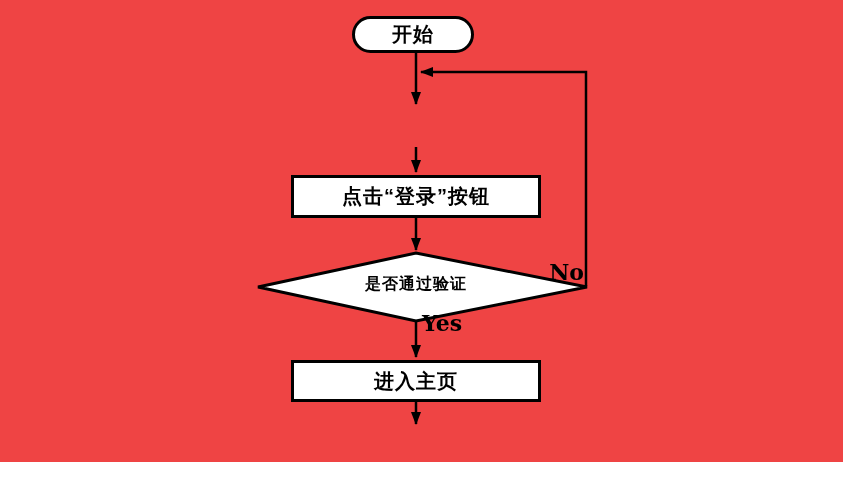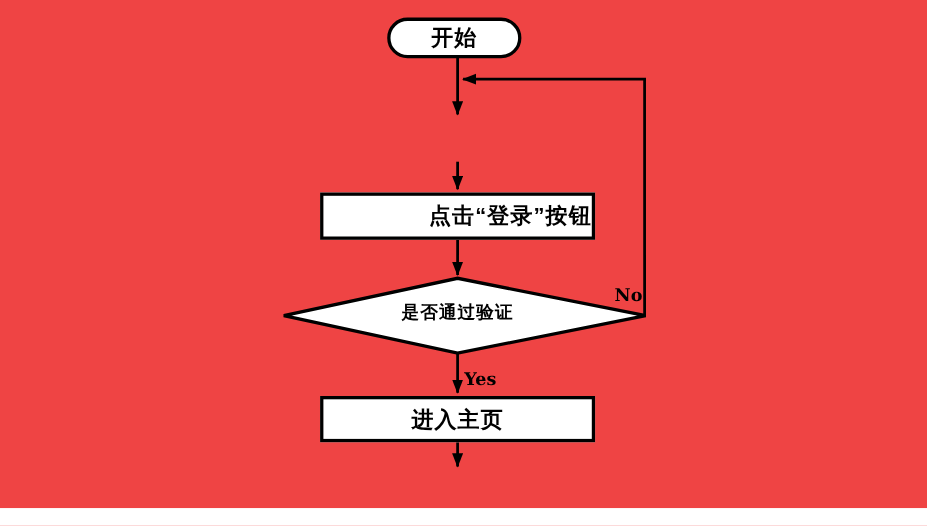--- a/index.html
+++ b/index.html
@@ -34,45 +34,45 @@
     font-size: 20px;
     color: #000000;
     letter-spacing: 1px;
     white-space: nowrap;
   }
   .terminator {
     border-radius: 20px;
   }
   .node-start   { left: 352px; top: 16px;  width: 122px; height: 37px; }
   .node-input   { left: 291px; top: 107px; width: 250px; height: 40px; }
-  .node-click   { left: 291px; top: 175px; width: 250px; height: 43px; justify-content: flex-end; }
+  .node-click   { left: 291px; top: 175px; width: 250px; height: 43px; }
   .node-home    { left: 291px; top: 360px; width: 250px; height: 42px; text-align: center; }
   .node-end     { left: 354px; top: 427px; width: 123px; height: 41px; }
   .decision-label {
     position: absolute;
     left: 291px;
     top: 274px;
     width: 250px;
     text-align: center;
     font-weight: 700;
     font-size: 16px;
     color: #000000;
     letter-spacing: 1px;
     white-space: nowrap;
   }
   .edge-label {
     position: absolute;
     font-family: "DejaVu Serif", serif;
     font-weight: 700;
-    font-size: 16px;
+    font-size: 22px;
     color: #000000;
     line-height: 1;
     white-space: nowrap;
   }
-  .label-yes { left: 422px; top: 337px; }
+  .label-yes { left: 422px; top: 312px; }
   .label-no  { left: 544px; top: 261px; width: 40px; text-align: right; }
 </style>
 </head>
 <body>
 
 <div class="canvas">
 
   <svg class="connectors" viewBox="0 0 843 478" xmlns="http://www.w3.org/2000/svg">
     <defs>
       <marker id="arrow" markerUnits="userSpaceOnUse" markerWidth="14" markerHeight="12" refX="12" refY="5" orient="auto">

